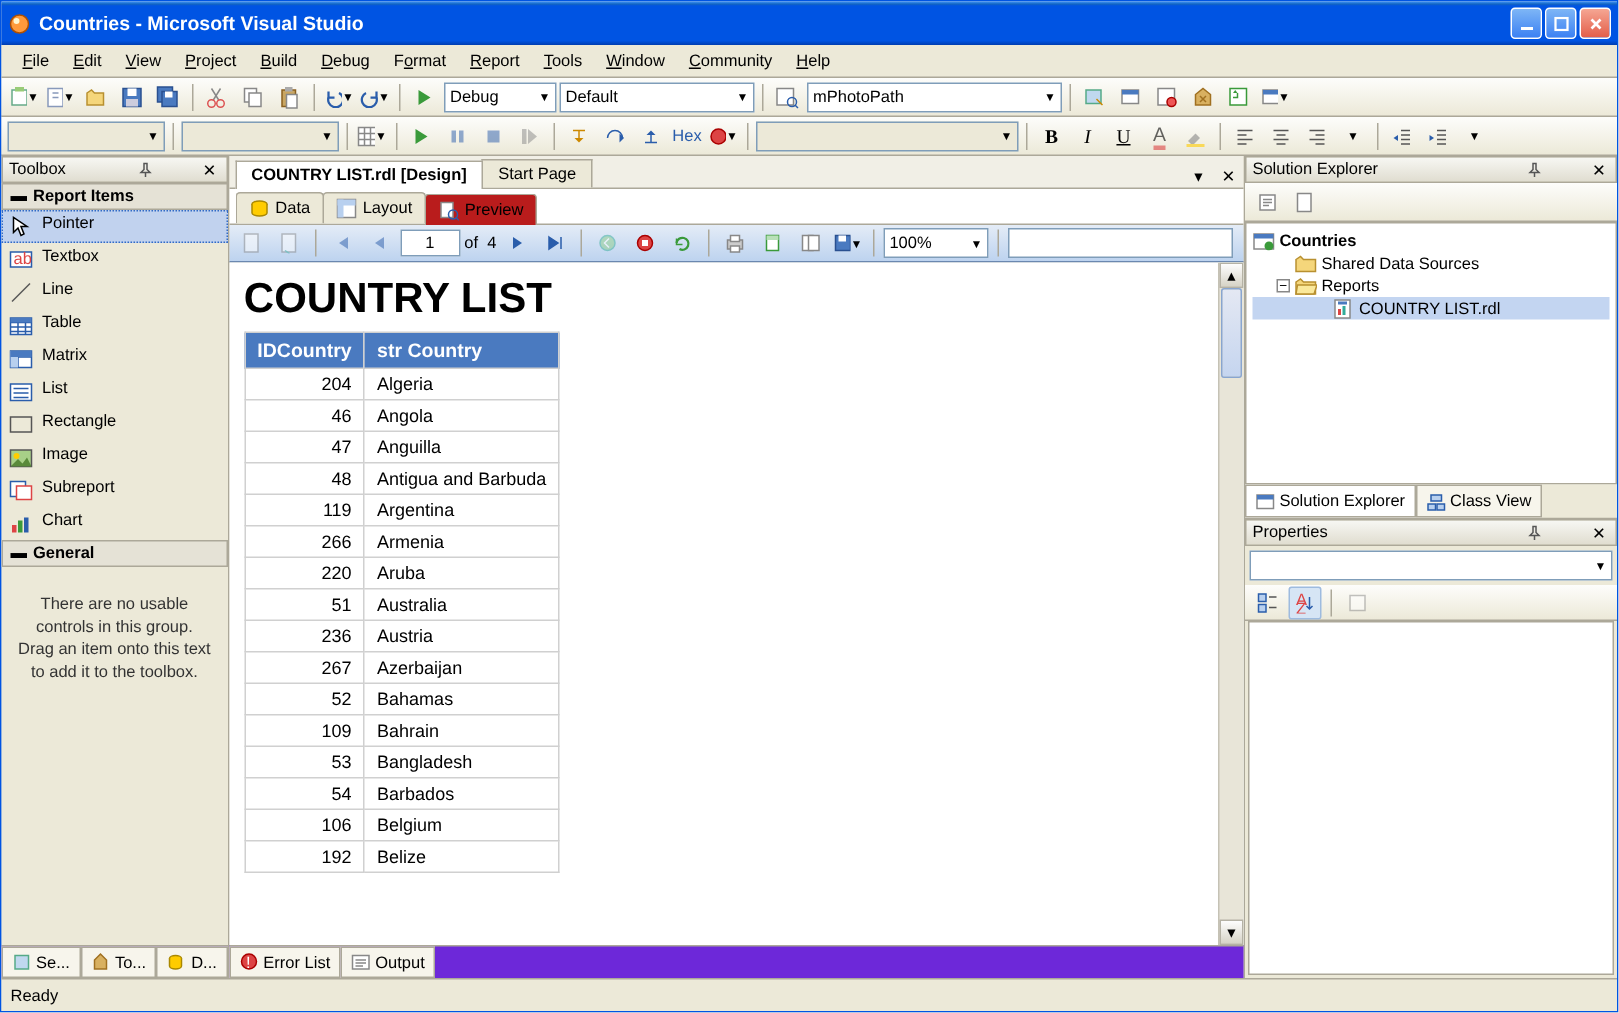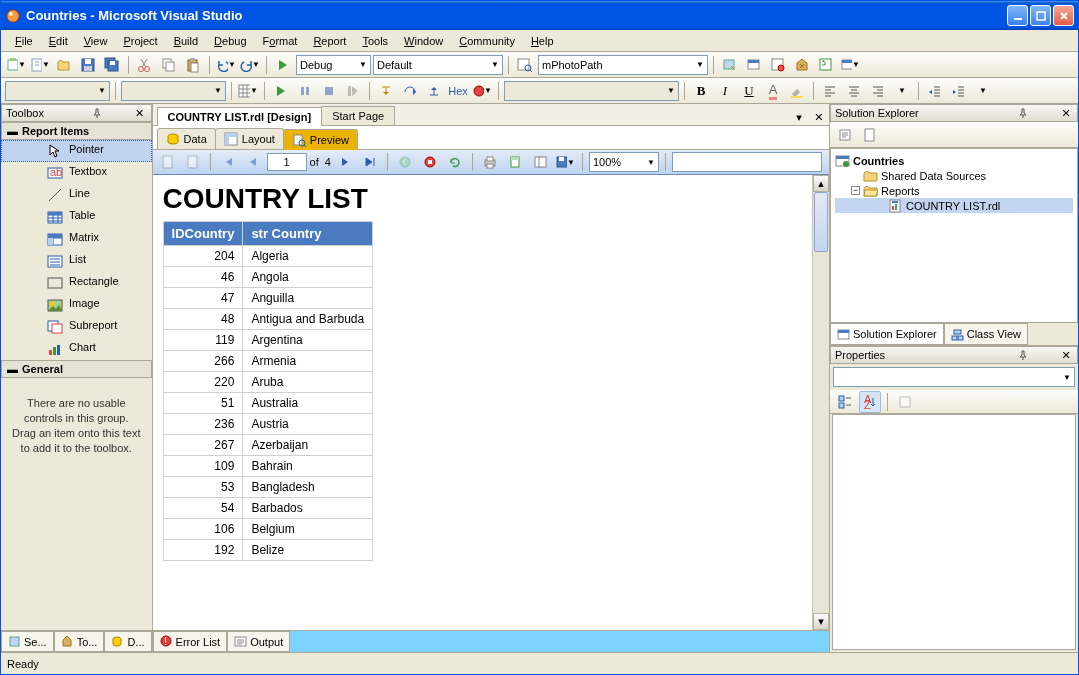--- a/index.html
+++ b/index.html
@@ -22,32 +22,32 @@
 .combo { height: 20px; border: 1px solid #7f9db9; background: #fff; padding: 0 3px; display: flex; align-items: center; }
 .main { flex: 1; display: flex; overflow: hidden; }
 .panel { display: flex; flex-direction: column; background: #ece9d8; }
 .panel-header { height: 18px; background: linear-gradient(#f7f7f3, #e0ddd0); border: 1px solid #aca899; display: flex; align-items: center; padding: 0 4px; font-weight: normal; gap: 27px; }
 .panel-header .ph-title { flex: 1; }
 .panel-header .ph-btn { width: 14px; height: 14px; margin-left: 2px; display: flex; align-items: center; justify-content: center; border: 1px solid transparent; }
 .toolbox { width: 168px; border-right: 1px solid #aca899; }
 .tool-group { background: #e5e2d6; border: 1px solid #aca899; padding: 2px 5px; display: flex; align-items: center; font-weight: bold; }
 .tool-item { display: flex; padding: 3px 5px; gap: 6px; cursor: default; }
 .tool-item.sel { background: #c1d2ee; border: 1px dotted #316ac5; padding: 2px 4px; }
-.tool-ico { width: 16px; height: 16px; display: flex; align-items: center; justify-content: center; margin-left: 41px; }
+.tool-ico { width: 16px; height: 16px; display: flex; align-items: center; justify-content: center; }
 .toolbox-hint { padding: 18px 10px; text-align: center; color: #333; line-height: 1.35; }
 
 .center { flex: 1; display: flex; flex-direction: column; border-right: 1px solid #aca899; }
 .doctabs { height: 22px; background: #f1efe6; display: flex; align-items: flex-end; border-bottom: 1px solid #aca899; padding-left: 4px; }
 .doctab { padding: 3px 10px; border: 1px solid #aca899; border-bottom: none; background: #ece9d8; margin-right: -1px; }
 .doctab.active { background: #fff; font-weight: bold; position: relative; top: 1px; }
 .doctabs .spacer { flex: 1; }
 .doctabs .dtbtn { width: 16px; height: 16px; margin: 0 2px; display: flex; align-items: center; justify-content: center; }
 .subtabs { height: 24px; background: #fff; display: flex; align-items: flex-end; padding-left: 4px; border-bottom: 1px solid #aca899; padding-top: 4px; }
 .subtab { padding: 3px 8px; border: 1px solid #aca899; border-bottom: none; background: #ece9d8; display: flex; align-items: center; gap: 4px; margin-right: -1px; border-radius: 3px 3px 0 0; }
-.subtab.active { background: #eab308; position: relative; top: 1px; }
+.subtab.active { background: #b91c1c; position: relative; top: 1px; }
 .preview-bar { height: 25px; background: linear-gradient(#e4ecf7, #bdd3ef); border-bottom: 1px solid #6b88b0; display: flex; align-items: center; padding: 0 4px; gap: 3px; }
 .preview-bar input { width: 40px; height: 18px; border: 1px solid #7f9db9; text-align: center; }
 .preview-bar .combo { width: 70px; }
 .report-area { flex: 1; background: #fff; overflow: auto; position: relative; display: flex; }
 .report-content { flex: 1; padding: 8px 10px; }
 .report-scroll { width: 17px; background: #e8e5d8; border-left: 1px solid #c5c2b5; display: flex; flex-direction: column; }
 .report-scroll .arr { height: 17px; background: linear-gradient(#fdfdfd, #d6d3c6); border: 1px solid #b5b2a5; display: flex; align-items: center; justify-content: center; }
 .report-scroll .track { flex: 1; }
 .report-scroll .thumb { height: 60px; background: linear-gradient(#e4e8f3, #c5d5ef); border: 1px solid #88a5d0; border-radius: 2px; margin: 0 1px; }
 .report-title { font-size: 28px; font-weight: bold; color: #000000; font-family: Arial, sans-serif; margin-bottom: 6px; }
@@ -67,21 +67,21 @@
 .twist { width: 9px; height: 9px; border: 1px solid #888; display: flex; align-items: center; justify-content: center; font-size: 9px; line-height: 1; background: #fff; }
 .node-ico { width: 15px; height: 13px; display: flex; align-items: center; justify-content: center; }
 .panel-tabs { height: 22px; display: flex; background: #ece9d8; }
 .paneltab { padding: 3px 6px; border: 1px solid #aca899; display: flex; align-items: center; gap: 3px; background: #f7f5ec; }
 .paneltab.active { background: #fff; }
 .props { flex: 1; display: flex; flex-direction: column; }
 .props-combo { margin: 3px; }
 .props-tb { height: 24px; display: flex; align-items: center; padding: 0 4px; gap: 3px; border-bottom: 1px solid #aca899; background: linear-gradient(#fdfdfb, #ece9d8); }
 .props-grid { flex: 1; background: #fff; border: 1px solid #aca899; margin: 0 2px 2px 2px; }
 
-.bottom-tabs { height: 22px; background: #7dd3fc; display: flex; border-top: 1px solid #aca899; }
+.bottom-tabs { height: 22px; background: #6d28d9; display: flex; border-top: 1px solid #aca899; }
 .btab { padding: 3px 6px; border: 1px solid #aca899; display: flex; align-items: center; gap: 3px; background: #f7f5ec; font-size: 11px; }
 .statusbar { height: 22px; background: #ece9d8; border-top: 1px solid #aca899; display: flex; align-items: center; padding: 0 6px; }
 svg { display: block; }
 </style>
 </head>
 <body>
 
 <div class="window">
 
   <div class="titlebar">
@@ -693,20 +693,24 @@
                   <td class="num">51</td>
                   <td>Australia</td>
                 </tr>
                 <tr>
                   <td class="num">236</td>
                   <td>Austria</td>
                 </tr>
                 <tr>
                   <td class="num">267</td>
                   <td>Azerbaijan</td>
+                </tr>
+                <tr>
+                  <td class="num">52</td>
+                  <td>Bahamas</td>
                 </tr>
                 <tr>
                   <td class="num">109</td>
                   <td>Bahrain</td>
                 </tr>
                 <tr>
                   <td class="num">53</td>
                   <td>Bangladesh</td>
                 </tr>
                 <tr>

